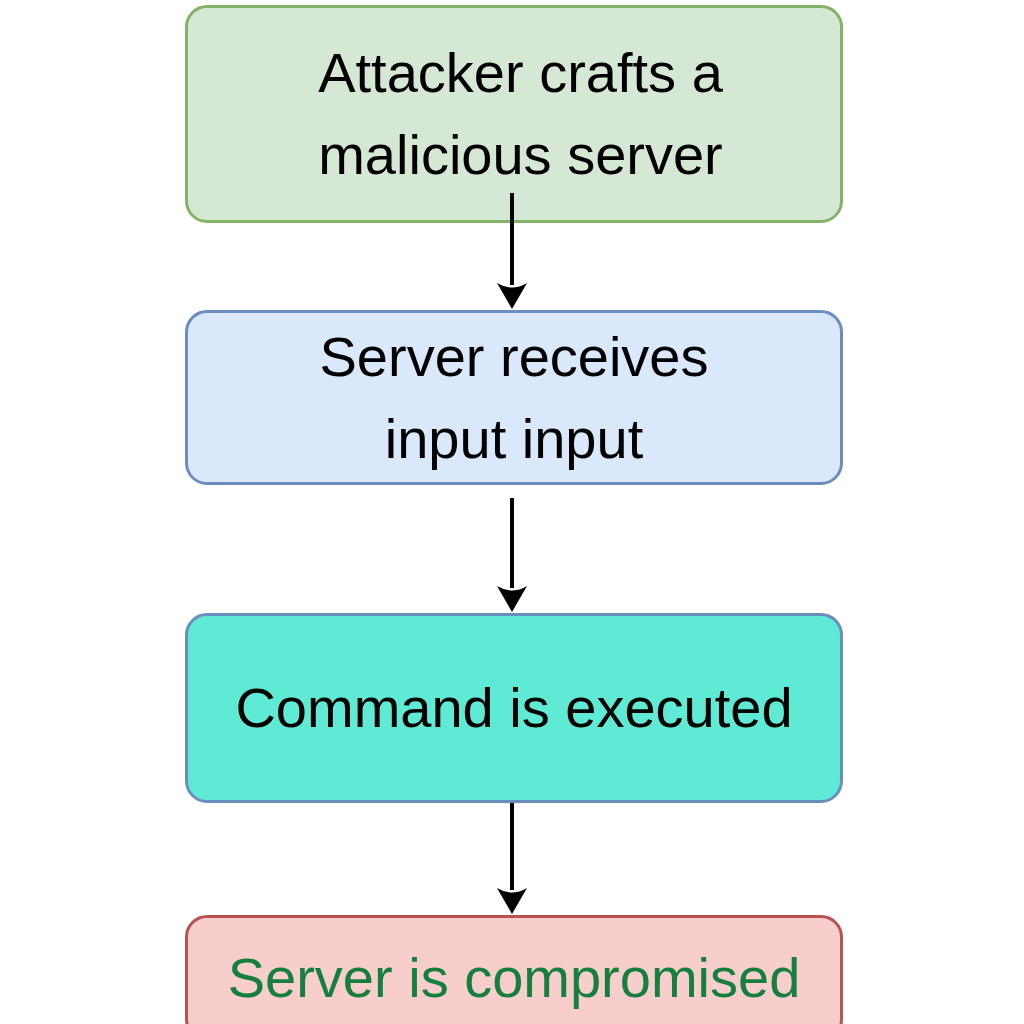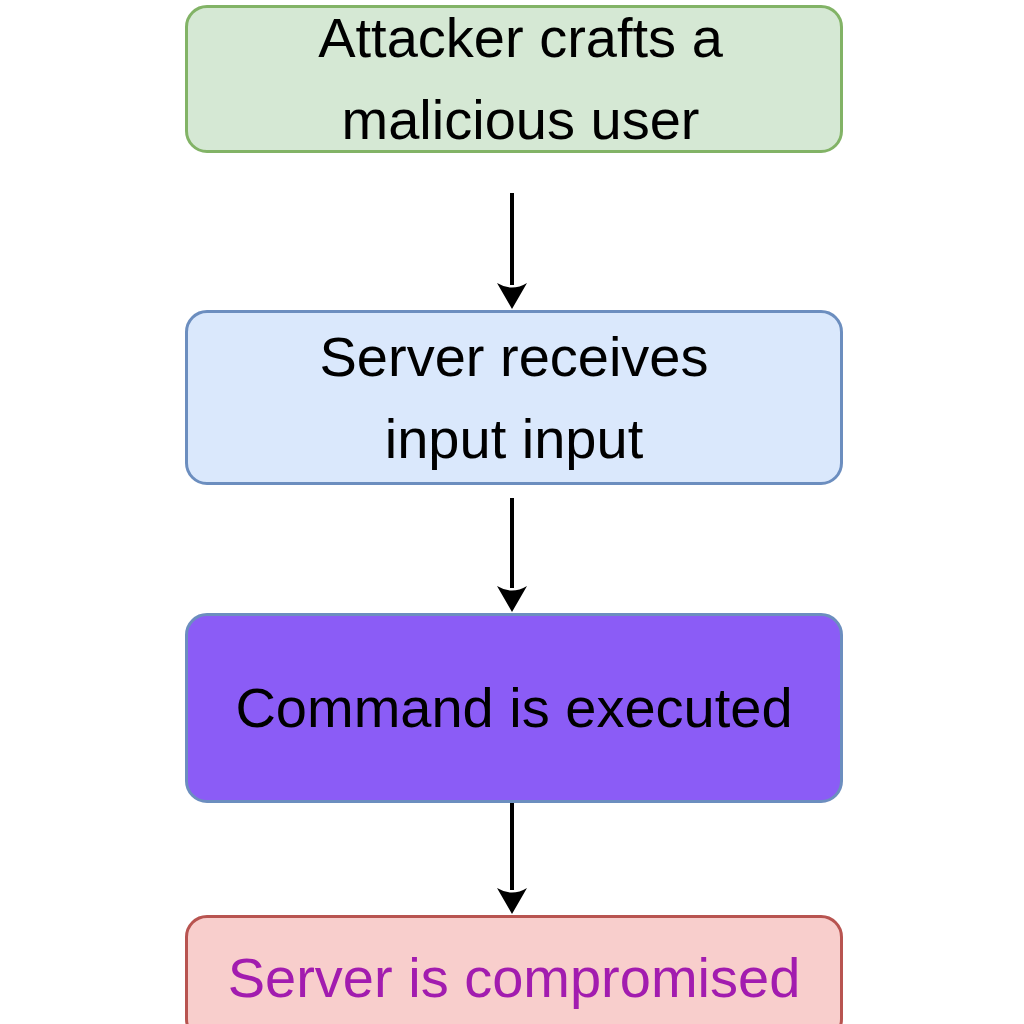--- a/index.html
+++ b/index.html
@@ -28,21 +28,21 @@
   }
   .node-label {
     font-size: 56px;
     line-height: 82px;
     color: #000000;
     white-space: nowrap;
   }
   .node-line {
     display: block;
   }
-  .node-1 { top: 5px;   height: 148px; padding-left: 13px; }
+  .node-1 { top: 5px;   height: 218px; padding-left: 13px; }
   .node-2 { top: 310px; height: 175px; }
   .node-3 { top: 613px; height: 190px; }
   .node-4 { top: 915px; height: 126px; }
   .arrow {
     position: absolute;
     left: 492px;
     width: 40px;
     display: block;
   }
   .arrow line { stroke: #000; stroke-width: 4; }
@@ -52,51 +52,51 @@
   .arrow-3 { top: 803px; height: 112px; }
 </style>
 </head>
 <body>
 
 <div class="canvas" style="background-color: rgb(255, 255, 255);">
 
   <div class="node node-1" style="background-color: rgb(213, 232, 212); border-color: rgb(130, 179, 102);">
     <div class="node-label" style="color: rgb(0, 0, 0);">
       <span class="node-line">Attacker crafts a</span>
-      <span class="node-line">malicious user</span>
+      <span class="node-line">malicious server</span>
     </div>
   </div>
 
   <svg class="arrow arrow-1" viewBox="0 0 40 118">
     <line x1="20" y1="1" x2="20" y2="93" style="stroke: rgb(0, 0, 0);"></line>
     <path d="M 20 117 L 5 91 Q 20 100 35 91 Z" style="fill: rgb(0, 0, 0);"></path>
   </svg>
 
   <div class="node node-2" style="background-color: rgb(218, 232, 252); border-color: rgb(108, 142, 191);">
     <div class="node-label" style="color: rgb(0, 0, 0);">
       <span class="node-line">Server receives</span>
       <span class="node-line">input input</span>
     </div>
   </div>
 
   <svg class="arrow arrow-2" viewBox="0 0 40 115">
     <line x1="20" y1="0" x2="20" y2="90" style="stroke: rgb(0, 0, 0);"></line>
     <path d="M 20 114 L 5 88 Q 20 97 35 88 Z" style="fill: rgb(0, 0, 0);"></path>
   </svg>
 
-  <div class="node node-3" style="background-color: #8b5cf6; border-color: rgb(108, 142, 191); text-align: right;">
+  <div class="node node-3" style="background-color: #5eead4; border-color: rgb(108, 142, 191); text-align: right;">
     <div class="node-label" style="color: rgb(0, 0, 0);">
       <span class="node-line">Command is executed</span>
     </div>
   </div>
 
   <svg class="arrow arrow-3" viewBox="0 0 40 112">
     <line x1="20" y1="0" x2="20" y2="87" style="stroke: rgb(0, 0, 0);"></line>
     <path d="M 20 111 L 5 85 Q 20 94 35 85 Z" style="fill: rgb(0, 0, 0);"></path>
   </svg>
 
   <div class="node node-4" style="background-color: rgb(248, 206, 204); border-color: rgb(184, 84, 80);">
-    <div class="node-label" style="color: #a21caf;">
+    <div class="node-label" style="color: #15803d;">
       <span class="node-line">Server is compromised</span>
     </div>
   </div>
 
 </div>
 
 </body></html>

